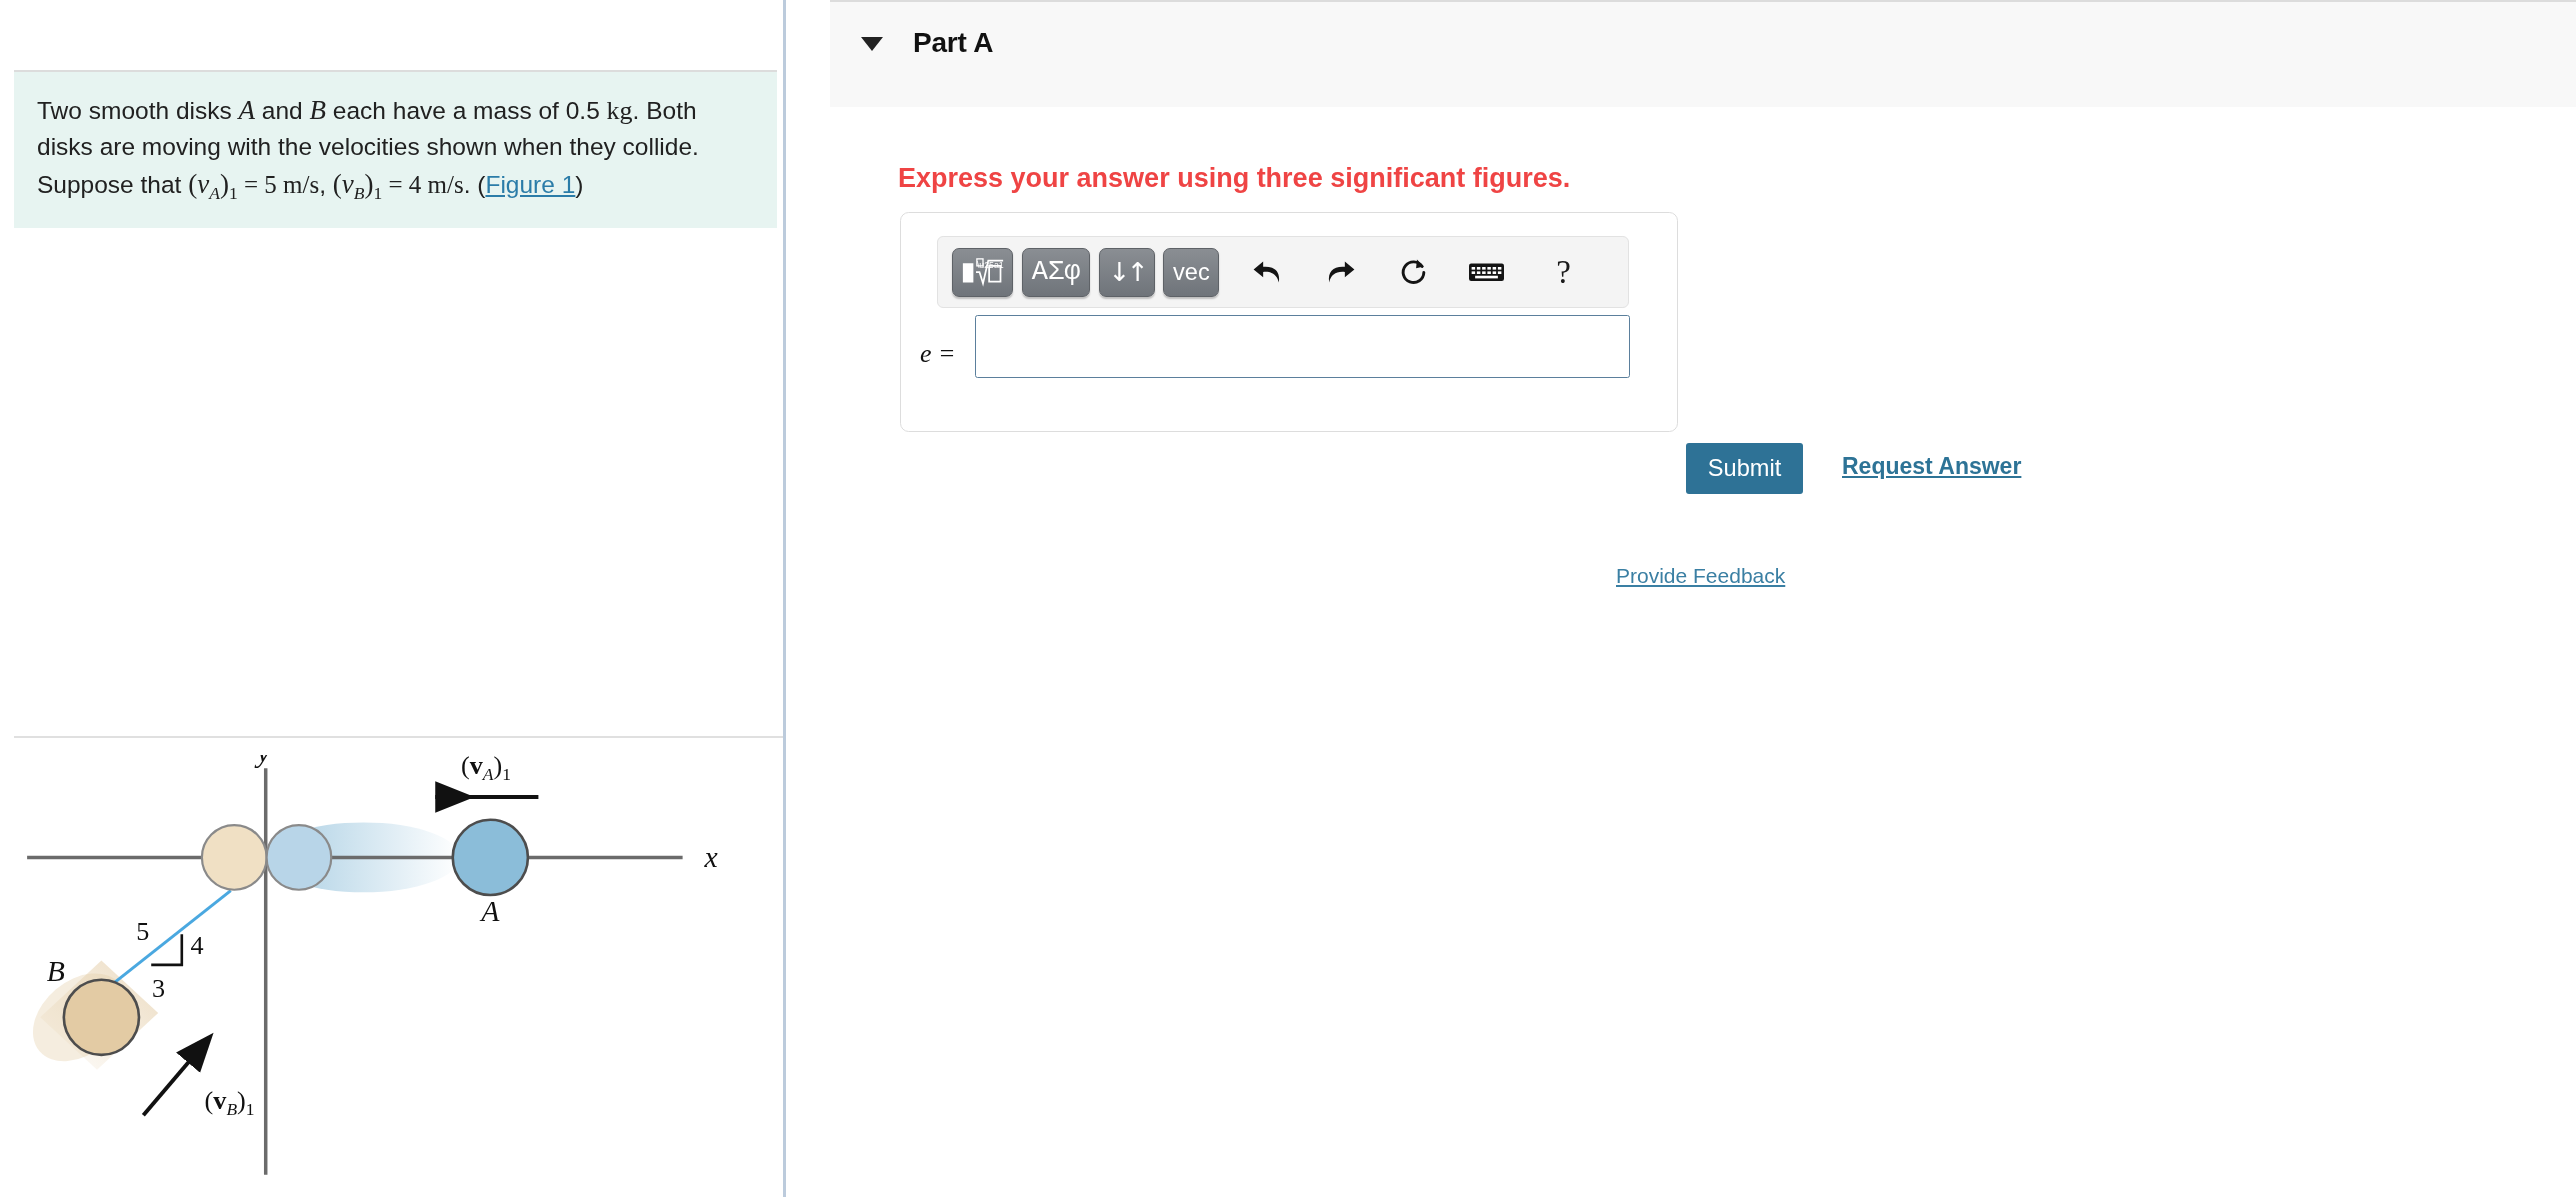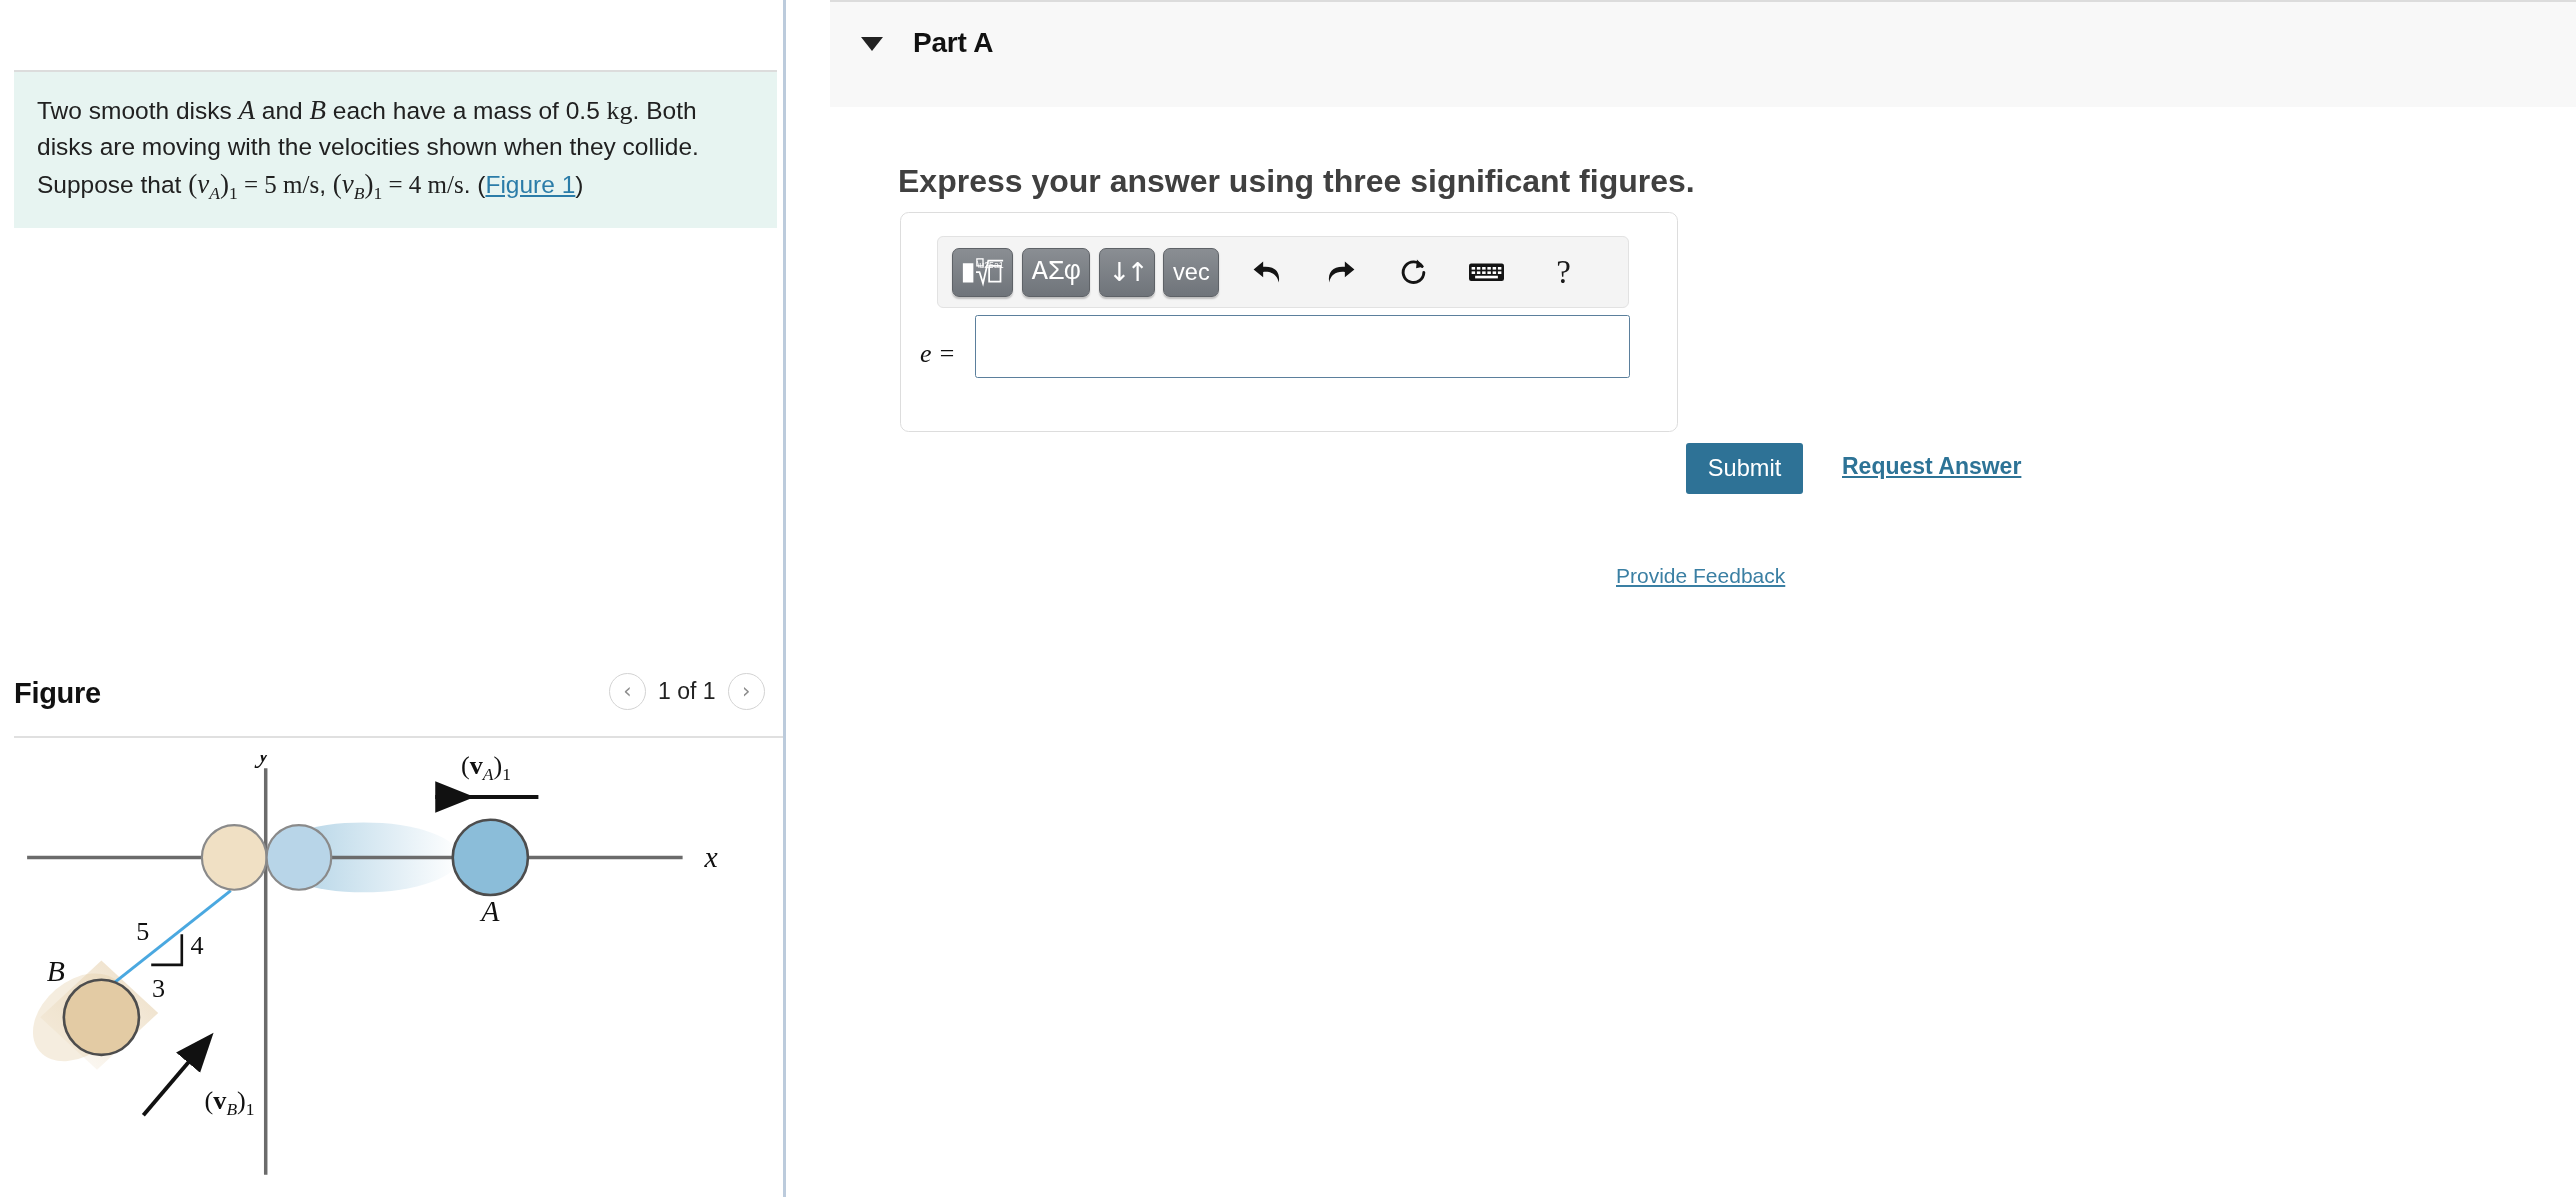--- a/index.html
+++ b/index.html
@@ -143,23 +143,23 @@
     position: absolute;
     left: 112px; top: 118px;
     width: 1538px;
     font-size: 24.5px;
     color: #1b1b1b;
     line-height: 1.4;
   }
   #question-instruction {
     position: absolute;
     left: 112px; top: 163px;
-    font-size: 32px;
+    font-size: 27px;
     font-weight: bold;
-    color: #404040;
+    color: #ef4444;
   }
   .deg { font-family: "Liberation Serif", serif; }
 
   
   #answer-card {
     position: absolute;
     left: 114px; top: 212px;
     width: 778px;
     height: 220px;
     border: 1.7px solid #dddddd;
@@ -259,32 +259,20 @@
 <body>
 
 <div id="page">
 
   <div id="left-panel">
 
     <div id="problem-statement">
       <span>Two smooth disks </span><span class="mvar">A</span><span> and </span><span class="mvar">B</span><span> each have a mass of 0.5 </span><span class="mupr" style="font-size:26px">kg</span><span>. Both disks are moving with the velocities shown when they collide. Suppose that </span><span class="mupr" style="font-size:27px">(</span><span class="mvar">v</span><span class="msub" style="font-style:italic">A</span><span class="mupr" style="font-size:27px">)</span><span class="msub">1</span><span class="mupr" style="font-size:25px"> = 5 </span><span class="mupr" style="font-size:25px">m/s</span><span>, </span><span class="mupr" style="font-size:27px">(</span><span class="mvar">v</span><span class="msub" style="font-style:italic">B</span><span class="mupr" style="font-size:27px">)</span><span class="msub">1</span><span class="mupr" style="font-size:25px"> = 4 </span><span class="mupr" style="font-size:25px">m/s</span><span>. (</span><span class="figlink">Figure 1</span><span>)</span>
     </div>
 
-    <div id="figure-header">
-      <div id="figure-title">Figure</div>
-      <div id="figure-pager">
-        <div class="pager-btn">
-            <span>‹</span>
-          </div>
-        <div id="pager-label">1 of 1</div>
-        <div class="pager-btn">
-            <span>›</span>
-          </div>
-      </div>
-    </div>
     <div id="figure-divider"></div>
 
     <div id="figure-canvas">
       <svg width="763" height="446" viewBox="0 0 873 510">
         <defs>
           <linearGradient id="blurA" x1="0" y1="0" x2="1" y2="0">
             <stop offset="0%" stop-color="#8bbdd9" stop-opacity="0.75"></stop>
             <stop offset="100%" stop-color="#8bbdd9" stop-opacity="0"></stop>
           </linearGradient>
           <linearGradient id="blurB" x1="1" y1="0" x2="0" y2="1">

